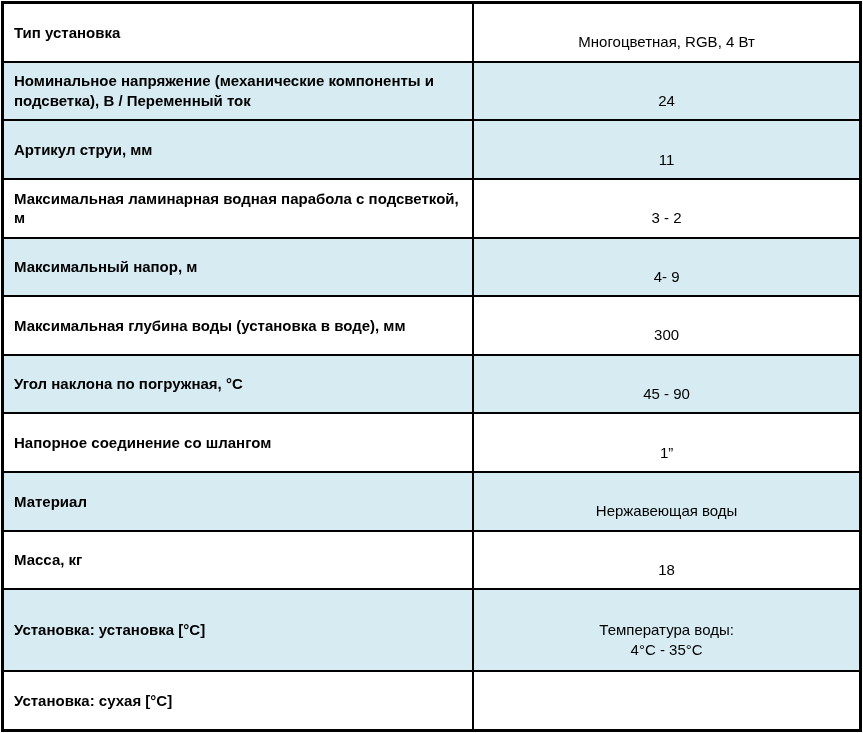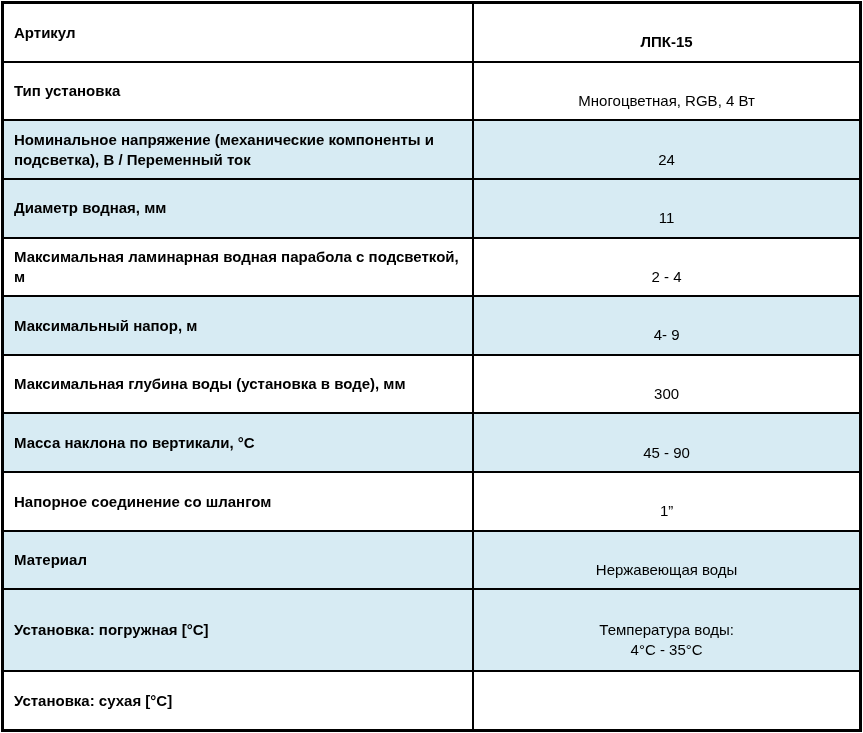--- a/index.html
+++ b/index.html
@@ -44,77 +44,69 @@
     font-weight: bold;
   }
 </style>
 </head>
 <body>
 
 <table class="spec-table">
   <tbody>
       <tr>
     <td class="label-cell">
-      <span>Артикул</span>
-    </td>
-    <td class="value-cell">
-      <span class="bold">ЛПК-15</span>
-    </td>
-  </tr>
-      <tr>
-    <td class="label-cell">
       <span>Тип установка</span>
     </td>
     <td class="value-cell">
       <span>Многоцветная, RGB, 4 Вт</span>
     </td>
   </tr>
       <tr class="shaded">
     <td class="label-cell">
       <span>Номинальное напряжение (механические компоненты и подсветка), В / Переменный ток</span>
     </td>
     <td class="value-cell">
       <span>24</span>
     </td>
   </tr>
       <tr class="shaded">
     <td class="label-cell">
-      <span>Диаметр водная, мм</span>
+      <span>Артикул струи, мм</span>
     </td>
     <td class="value-cell">
       <span>11</span>
     </td>
   </tr>
       <tr>
     <td class="label-cell">
       <span>Максимальная ламинарная водная парабола с подсветкой, м</span>
     </td>
     <td class="value-cell">
-      <span>2 - 4</span>
+      <span>3 - 2</span>
     </td>
   </tr>
       <tr class="shaded">
     <td class="label-cell">
       <span>Максимальный напор, м</span>
     </td>
     <td class="value-cell">
       <span>4- 9</span>
     </td>
   </tr>
       <tr>
     <td class="label-cell">
       <span>Максимальная глубина воды (установка в воде), мм</span>
     </td>
     <td class="value-cell">
       <span>300</span>
     </td>
   </tr>
       <tr class="shaded">
     <td class="label-cell">
-      <span>Масса наклона по вертикали, °С</span>
+      <span>Угол наклона по погружная, °С</span>
     </td>
     <td class="value-cell">
       <span>45 - 90</span>
     </td>
   </tr>
       <tr>
     <td class="label-cell">
       <span>Напорное соединение со шлангом</span>
     </td>
     <td class="value-cell">
@@ -122,23 +114,31 @@
     </td>
   </tr>
       <tr class="shaded">
     <td class="label-cell">
       <span>Материал</span>
     </td>
     <td class="value-cell">
       <span>Нержавеющая воды</span>
     </td>
   </tr>
+      <tr>
+    <td class="label-cell">
+      <span>Масса, кг</span>
+    </td>
+    <td class="value-cell">
+      <span>18</span>
+    </td>
+  </tr>
       <tr class="shaded">
     <td class="label-cell">
-      <span>Установка: погружная [°С]</span>
+      <span>Установка: установка [°С]</span>
     </td>
     <td class="value-cell">
       <span>Температура воды:
 4°С - 35°С</span>
     </td>
   </tr>
       <tr>
     <td class="label-cell">
       <span>Установка: сухая [°С]</span>
     </td>

